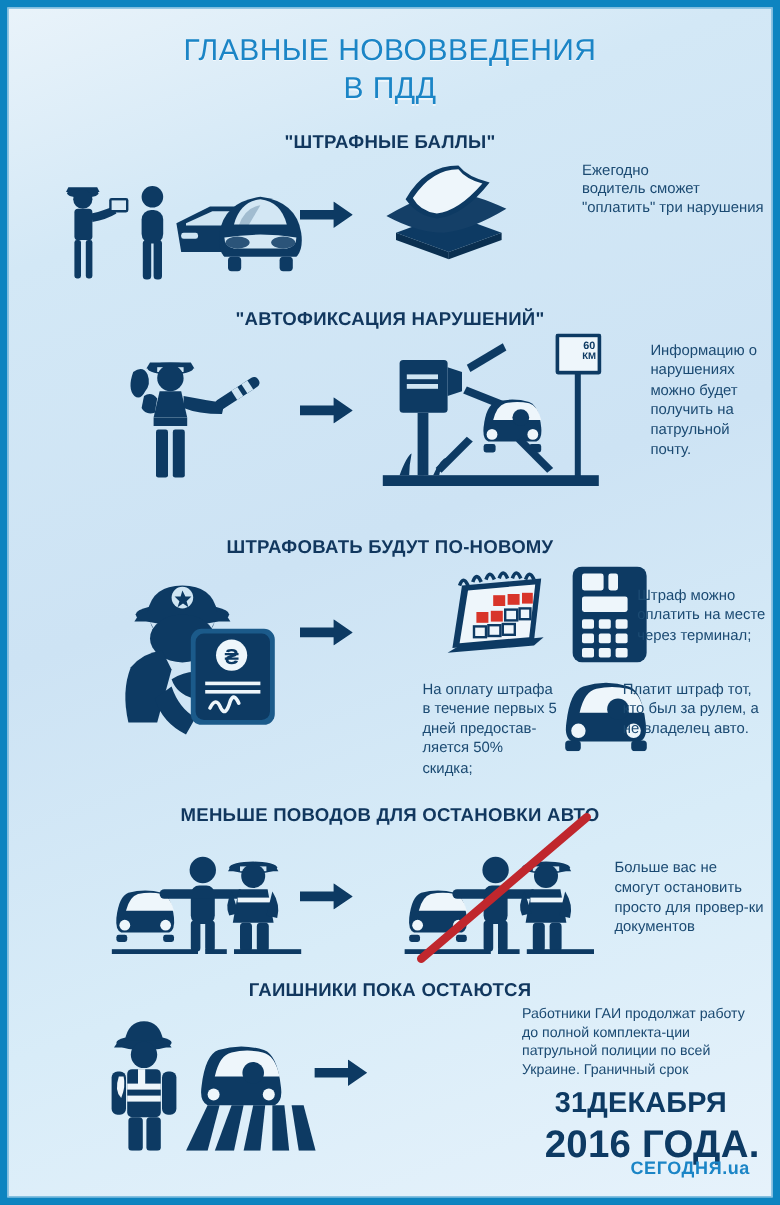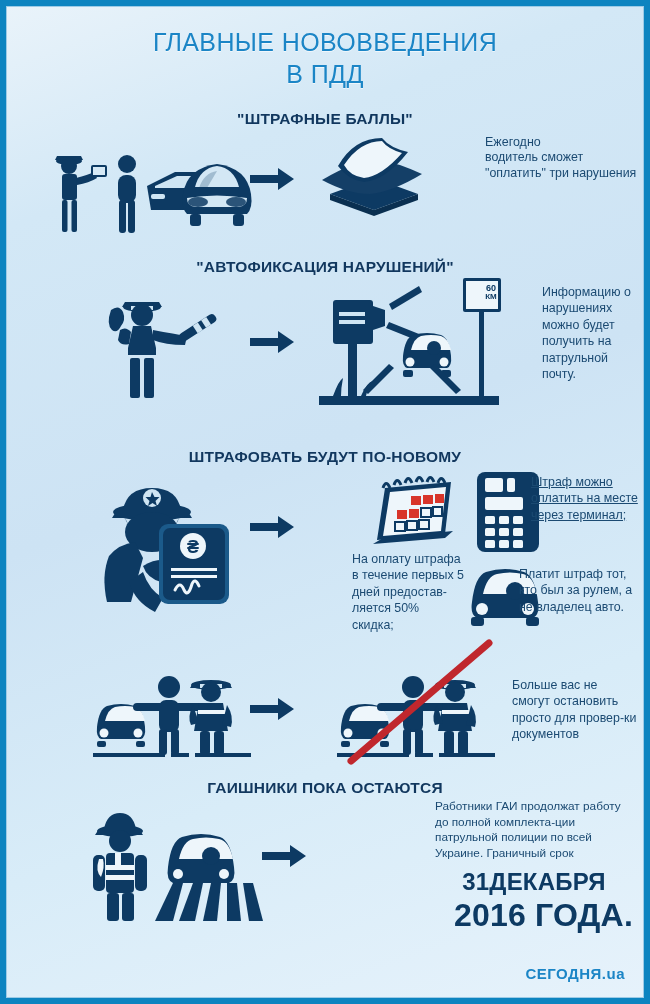--- a/index.html
+++ b/index.html
@@ -298,57 +298,58 @@
         <g fill="none" stroke="#0d3a63" stroke-width="2">
           <rect x="54" y="34" width="10" height="9"></rect>
               <rect x="66" y="33" width="9" height="9"></rect>
           <rect x="28" y="48" width="10" height="9"></rect>
               <rect x="40" y="47" width="10" height="9"></rect>
           <rect x="52" y="46" width="10" height="9"></rect>
         </g>
         <path d="M6 70 l10 -6 l70 -7 l-8 7z" fill="#0d3a63"></path>
       </svg>
     </div>
-    <div style="position:absolute; left:345px; top:85px; width:112px;" class="txt">На оплату штрафа в течение первых 5 дней предостав-ляется 50% скидка;</div>
+    <div style="position:absolute; left:345px; top:100px; width:112px;" class="txt">На оплату штрафа в течение первых 5 дней предостав-ляется 50% скидка;</div>
 
     <div class="fig" style="left:470px; top:6px;">
       <svg width="62" height="80" viewBox="0 0 62 80">
         <rect x="0" y="0" width="62" height="80" rx="8" fill="#0d3a63"></rect>
         <rect x="8" y="6" width="18" height="14" rx="2" fill="#eef6fb"></rect>
         <rect x="30" y="6" width="8" height="14" rx="2" fill="#eef6fb"></rect>
         <rect x="8" y="25" width="38" height="13" rx="2" fill="#eef6fb"></rect>
         <g fill="#eef6fb">
           <rect x="8" y="44" width="10" height="8" rx="1.5"></rect>
               <rect x="22" y="44" width="10" height="8" rx="1.5"></rect>
               <rect x="36" y="44" width="10" height="8" rx="1.5"></rect>
           <rect x="8" y="56" width="10" height="8" rx="1.5"></rect>
               <rect x="22" y="56" width="10" height="8" rx="1.5"></rect>
               <rect x="36" y="56" width="10" height="8" rx="1.5"></rect>
           <rect x="8" y="68" width="10" height="8" rx="1.5"></rect>
               <rect x="22" y="68" width="10" height="8" rx="1.5"></rect>
               <rect x="36" y="68" width="10" height="8" rx="1.5"></rect>
         </g>
       </svg>
     </div>
-    <div style="position:absolute; left:524px; top:8px; width:112px;text-decoration:underline;" class="txt">Штраф можно оплатить на месте через терминал;</div>
+    <div style="position:absolute; left:524px; top:22px; width:112px;" class="txt">Штраф можно оплатить на месте через терминал;</div>
 
     <div class="fig" style="left:462px; top:98px;">
       <svg width="72" height="62" viewBox="0 0 72 62">
         <path d="M3 38 q3 -26 14 -30 q19 -6 38 0 q11 4 14 30 q2 13 -5 16 h-56 q-7 -3 -5 -16z" fill="#0d3a63"></path>
         <path d="M14 30 q4 -18 14 -20 q13 -3 26 0 q10 2 14 20z" fill="#eef6fb"></path>
         <circle cx="46" cy="27" r="9" fill="#0d3a63"></circle>
         <circle cx="13" cy="45" r="6" fill="#eef6fb"></circle>
         <circle cx="59" cy="45" r="6" fill="#eef6fb"></circle>
         <rect x="2" y="53" width="13" height="9" rx="3" fill="#0d3a63"></rect>
         <rect x="57" y="53" width="13" height="9" rx="3" fill="#0d3a63"></rect>
       </svg>
     </div>
     <div style="position:absolute; left:512px; top:100px; width:114px;" class="txt">Платит штраф тот, кто был за рулем, а не владелец авто.</div>
   </div>
 
+  <div class="section-title st-4">МЕНЬШЕ ПОВОДОВ ДЛЯ ОСТАНОВКИ АВТО</div>
 
   <div class="row" style="height:110px">
 
     <div class="fig" style="left:86px; top:14px;">
       <svg width="160" height="92" viewBox="0 0 160 92">
 
         <g transform="translate(2 36)">
           <path d="M2 26 q2 -18 10 -21 q14 -4 28 0 q8 3 10 21 q1 10 -4 12 h-40 q-5 -2 -4 -12z" fill="#0d3a63"></path>
           <path d="M10 20 q3 -12 10 -14 q10 -2 20 0 q7 2 10 14z" fill="#eef6fb"></path>
           <circle cx="9" cy="32" r="4.5" fill="#eef6fb"></circle>

